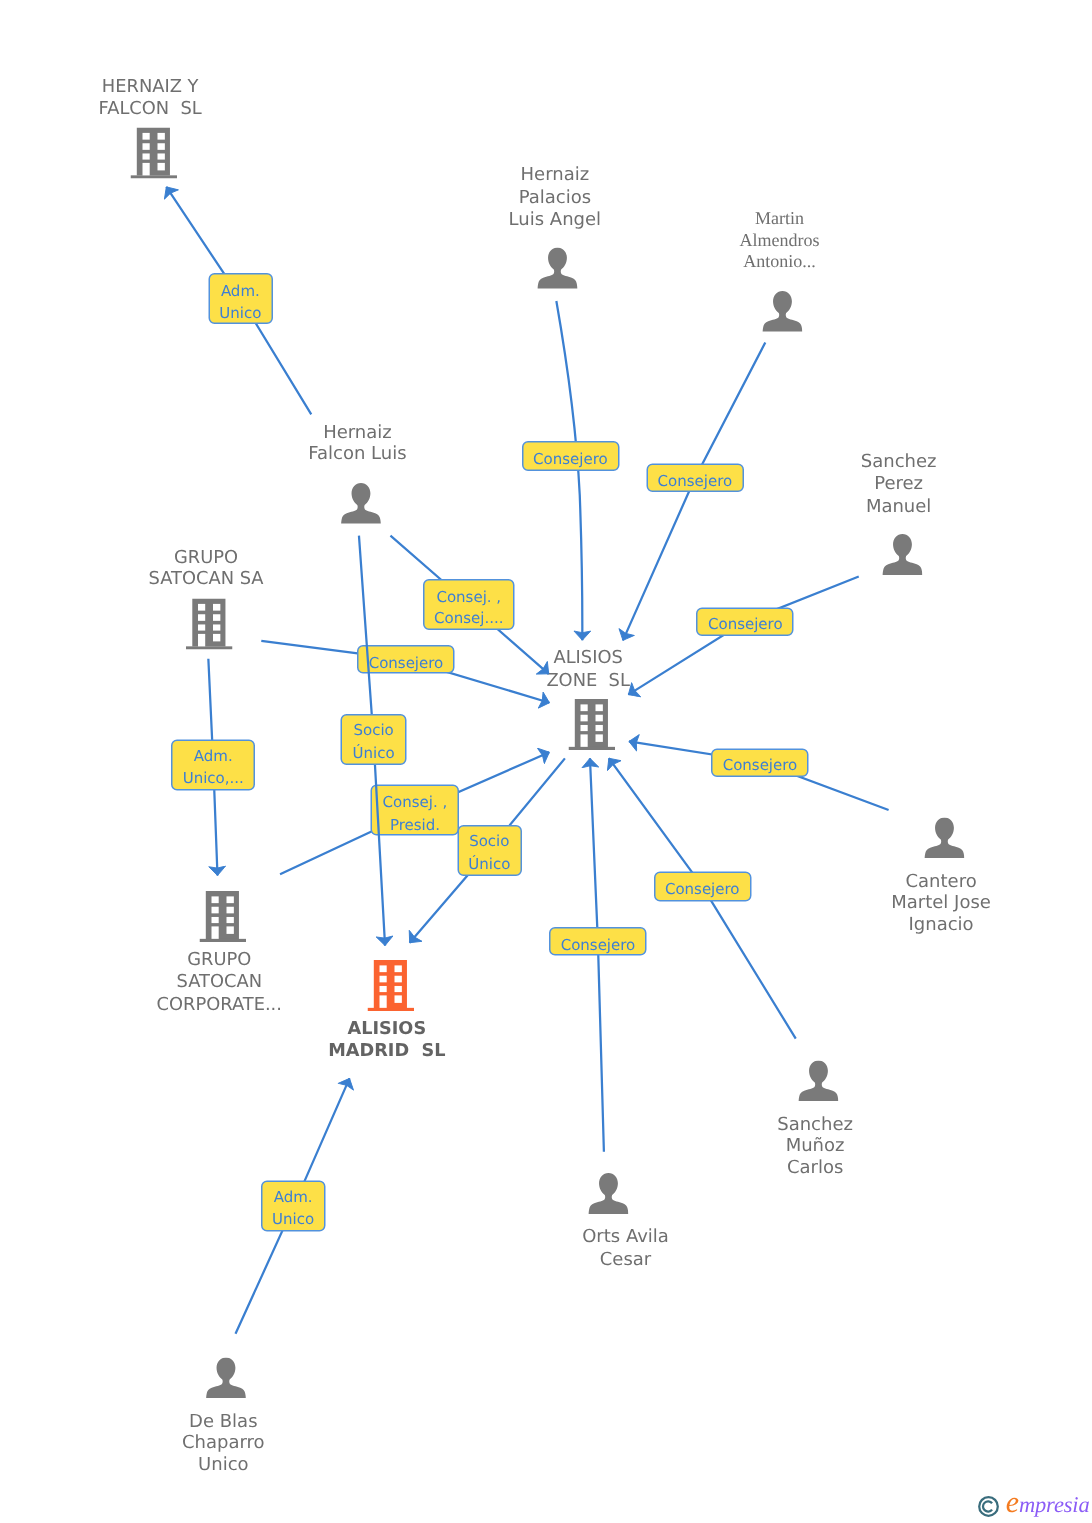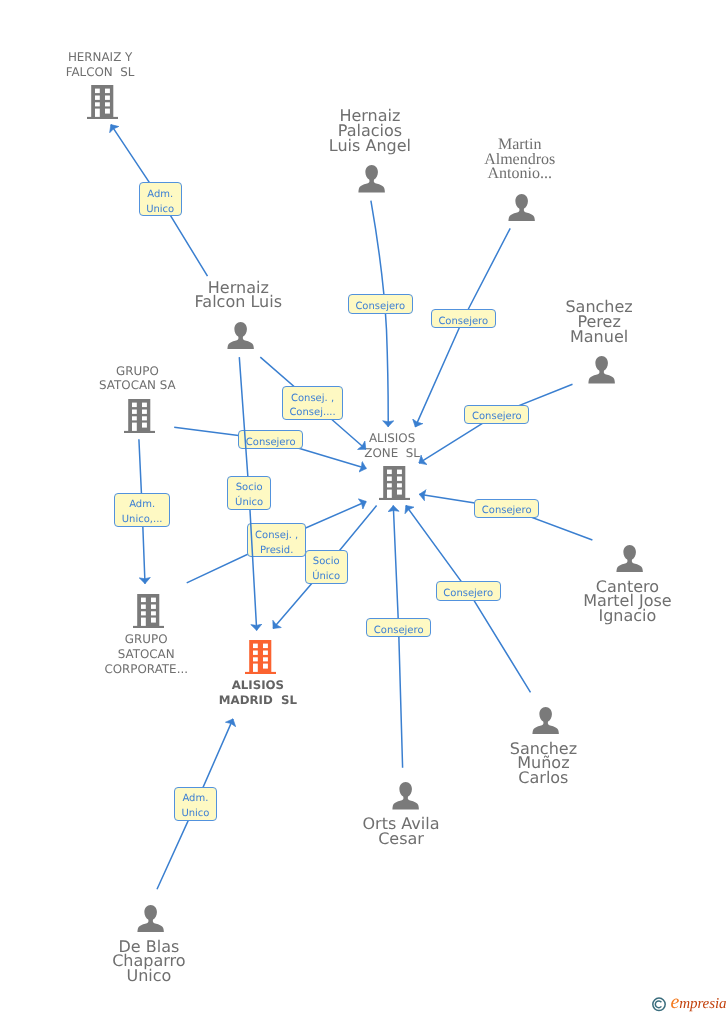--- a/index.html
+++ b/index.html
@@ -8,30 +8,30 @@
        font-family:"DejaVu Sans",sans-serif;
        -webkit-font-smoothing:antialiased;text-rendering:geometricPrecision;}
   #canvas{position:relative;width:728px;height:1015px;background:#fff;}
   #defs-layer{position:absolute;left:0;top:0;width:0;height:0;}
   .edge-svg{position:absolute;left:0;top:0;width:728px;height:1015px;pointer-events:none;overflow:visible;}
   .edge-path{fill:none;stroke:#3a7fd0;stroke-width:1.5;}
   .node{position:absolute;}
   .node-icon-wrap{display:block;}
   .node-label{position:absolute;text-align:center;font-size:11.9px;line-height:14.75px;
               color:#6f6f6f;white-space:pre;letter-spacing:0;}
-  .node-label.person{font-size:16px;}
+  .node-label.person{font-size:12px;}
   .node-label.bold{font-weight:bold;font-size:11.8px;color:#636363;}
-  .edge-label{position:absolute;border:1.3px solid #5292dd;border-radius:4px;background:#fef9c3;
+  .edge-label{position:absolute;border:1.3px solid #5292dd;border-radius:4px;background:#fde047;
     color:#3d7fd4;font-size:10px;line-height:14.8px;text-align:center;white-space:pre;overflow:hidden;
     box-sizing:border-box;padding:4.6px 6.7px 0 6.7px;}
   #logo{position:absolute;display:flex;align-items:flex-start;}
   #logo .brand{margin-left:4.5px;font-family:"Liberation Serif",serif;font-style:italic;
                font-size:15px;line-height:14px;letter-spacing:-0.1px;position:relative;top:-2.5px;}
   #logo .brand-initial{color:#f47b20;font-size:20px;font-family:"Liberation Serif",serif;}
-  #logo .brand-rest{color:#c2410c;}
+  #logo .brand-rest{color:#8b5cf6;}
 </style>
 </head>
 <body>
 
 <div id="canvas">
 
   <svg id="defs-layer" width="0" height="0">
     <defs>
       <marker id="arrowhead" viewBox="0 0 7 12" markerWidth="7" markerHeight="12" refX="6.5" refY="6" orient="auto" markerUnits="userSpaceOnUse">
         <path d="M0.4 0.4 L6.5 6 L0.4 11.6 L1.5 6 Z" fill="#3a7fd0" stroke="#3a7fd0" stroke-width="0.6" stroke-linejoin="round"></path>
@@ -166,21 +166,21 @@
           </svg></span>
   </div>
   <div class="node-label person" style="left:433.4px;top:741.6px;width:220px;">Sanchez
 Muñoz
 Carlos</div>
   <div class="node" style="left:391.9px;top:782.4px;width:27.2px;height:27.4px;">
     <span class="node-icon-wrap"><svg class="icon-svg" width="27.2" height="27.4" viewBox="0 0 25.5 26.6" preserveAspectRatio="none" fill="#7a7a7a" aria-hidden="true">
             <path d="M12.8 0 C9.4 0 6.9 2.9 6.9 6.7 C6.9 9.9 8.6 13.1 10.5 14.2 C10.9 15.4 10.8 16.4 10.3 17.1 C9.5 18.2 6.3 18.5 3.9 19.6 C2.0 20.5 1.1 21.5 0.8 23.1 C0.5 24.4 0.4 25.7 0.4 26.6 H25.2 C25.2 25.7 25.1 24.4 24.8 23.1 C24.5 21.5 23.6 20.5 21.7 19.6 C19.3 18.5 16.1 18.2 15.3 17.1 C14.8 16.4 14.7 15.4 15.1 14.2 C17.0 13.1 18.7 9.9 18.7 6.7 C18.7 2.9 16.2 0 12.8 0 Z"></path>
           </svg></span>
   </div>
-  <div class="node-label person" style="left:291px;top:817.2px;width:220px;">Orts Avila
+  <div class="node-label person" style="left:307px;top:817.2px;width:220px;">Orts Avila
 Cesar</div>
   <div class="node" style="left:137.4px;top:904.9px;width:27.2px;height:27.4px;">
     <span class="node-icon-wrap"><svg class="icon-svg" width="27.2" height="27.4" viewBox="0 0 25.5 26.6" preserveAspectRatio="none" fill="#7a7a7a" aria-hidden="true">
             <path d="M12.8 0 C9.4 0 6.9 2.9 6.9 6.7 C6.9 9.9 8.6 13.1 10.5 14.2 C10.9 15.4 10.8 16.4 10.3 17.1 C9.5 18.2 6.3 18.5 3.9 19.6 C2.0 20.5 1.1 21.5 0.8 23.1 C0.5 24.4 0.4 25.7 0.4 26.6 H25.2 C25.2 25.7 25.1 24.4 24.8 23.1 C24.5 21.5 23.6 20.5 21.7 19.6 C19.3 18.5 16.1 18.2 15.3 17.1 C14.8 16.4 14.7 15.4 15.1 14.2 C17.0 13.1 18.7 9.9 18.7 6.7 C18.7 2.9 16.2 0 12.8 0 Z"></path>
           </svg></span>
   </div>
   <div class="node-label person" style="left:38.9px;top:939.7px;width:220px;">De Blas
 Chaparro
 Unico</div>
   </div>

